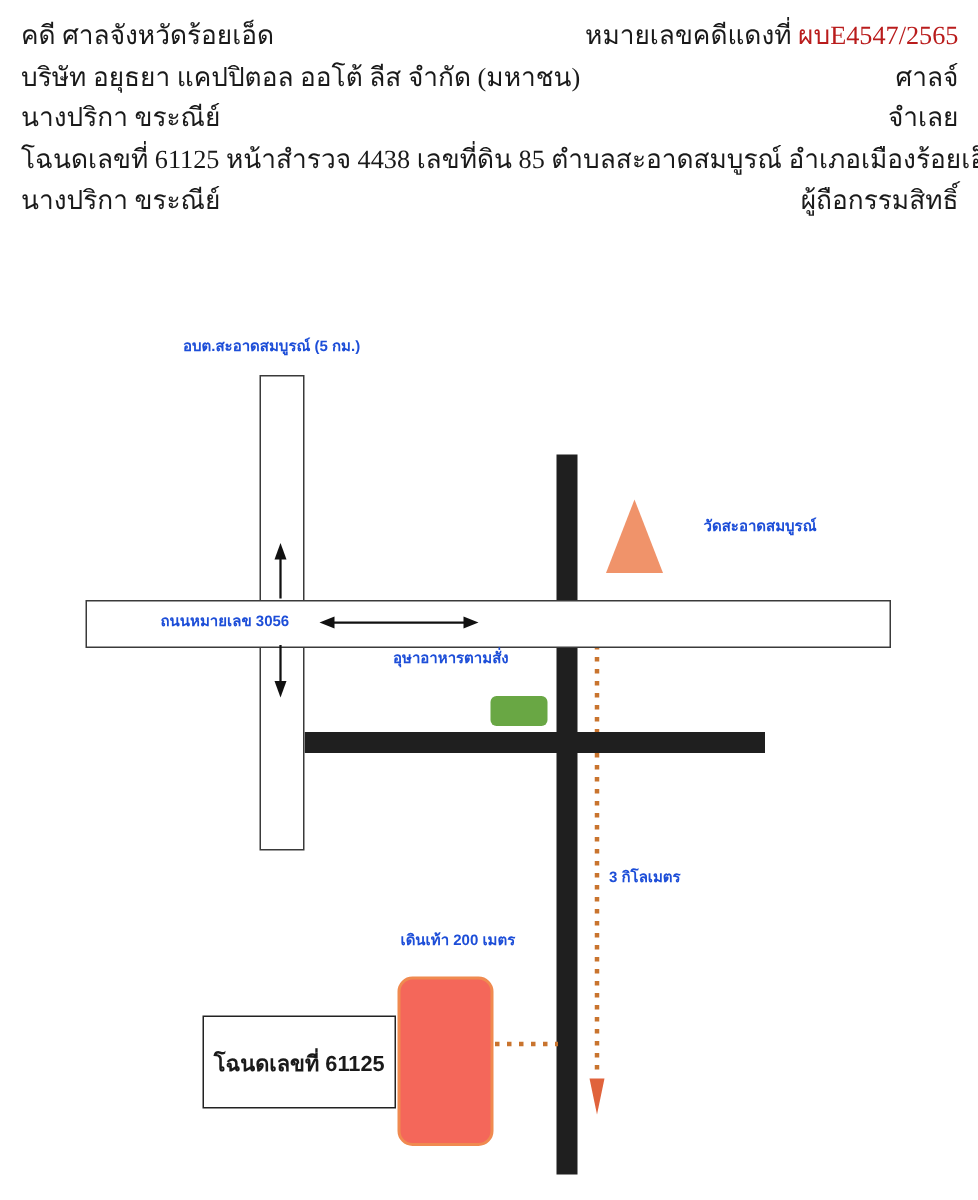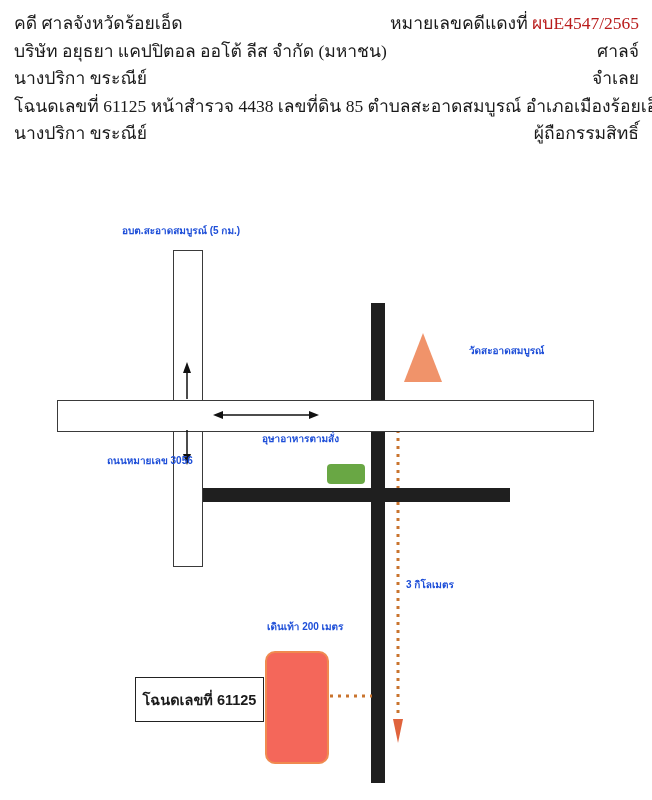--- a/index.html
+++ b/index.html
@@ -21,21 +21,21 @@
                 box-sizing:border-box;border:1.5px solid #3a3a3a;background:#ffffff;z-index:1;}
   .road-white-h{position:absolute;left:57px;top:400px;width:537px;height:32px;
                 box-sizing:border-box;border:1.5px solid #3a3a3a;background:#ffffff;z-index:2;}
   .road-black-v{position:absolute;left:371px;top:303px;width:14px;height:480px;z-index:1;}
   .road-black-h{position:absolute;left:203px;top:488px;width:307px;height:14px;z-index:1;}
 
   .green-box{position:absolute;left:327px;top:464px;width:38px;height:20px;
              border-radius:4px;z-index:4;}
   .red-box{position:absolute;left:265px;top:651px;width:64px;height:113px;
            border-radius:10px;border:2px solid #f08a50;box-sizing:border-box;z-index:3;}
-  .deed-box{position:absolute;left:135px;top:677px;width:129px;height:45px;
+  .deed-box{position:absolute;left:135px;top:677px;width:129px;height:62px;
             box-sizing:border-box;border:1.5px solid #222;background:#fff;
             display:flex;align-items:center;justify-content:center;z-index:4;
             font-family:"Liberation Sans", sans-serif;font-weight:600;font-size:14.5px;}
 
   .svg-abs{position:absolute;z-index:3;}
   .svg-under{position:absolute;z-index:0;}
 </style>
 </head>
 <body>
 
@@ -55,21 +55,21 @@
   <div class="hrow">
     <span class="full">โฉนดเลขที่ 61125 หน้าสำรวจ 4438 เลขที่ดิน 85 ตำบลสะอาดสมบูรณ์ อำเภอเมืองร้อยเอ็ด จังหวัดร้อยเอ็ด</span>
   </div>
   <div class="hrow">
     <span>นางปริกา ขระณีย์</span>
     <span>ผู้ถือกรรมสิทธิ์</span>
   </div>
 </div>
 
 <div class="map-label" style="left:122px;top:223px;">อบต.สะอาดสมบูรณ์ (5 กม.)</div>
-<div class="map-label" style="left:107px;top:406px;z-index:4;margin-top:47px;">ถนนหมายเลข 3056</div>
+<div class="map-label" style="left:107px;top:406px;z-index:4;">ถนนหมายเลข 3056</div>
 <div class="map-label" style="left:441px;top:343px;margin-left:28px;">วัดสะอาดสมบูรณ์</div>
 <div class="map-label" style="left:262px;top:431px;">อุษาอาหารตามสั่ง</div>
 <div class="map-label" style="left:406px;top:577px;">3 กิโลเมตร</div>
 <div class="map-label" style="left:267px;top:619px;">เดินเท้า 200 เมตร</div>
 
 <div class="road-black-v" style="background-color: rgb(31, 31, 31);"></div>
 <div class="road-black-h" style="background-color: rgb(31, 31, 31);"></div>
 <div class="road-white-v"></div>
 <div class="road-white-h"></div>
 

